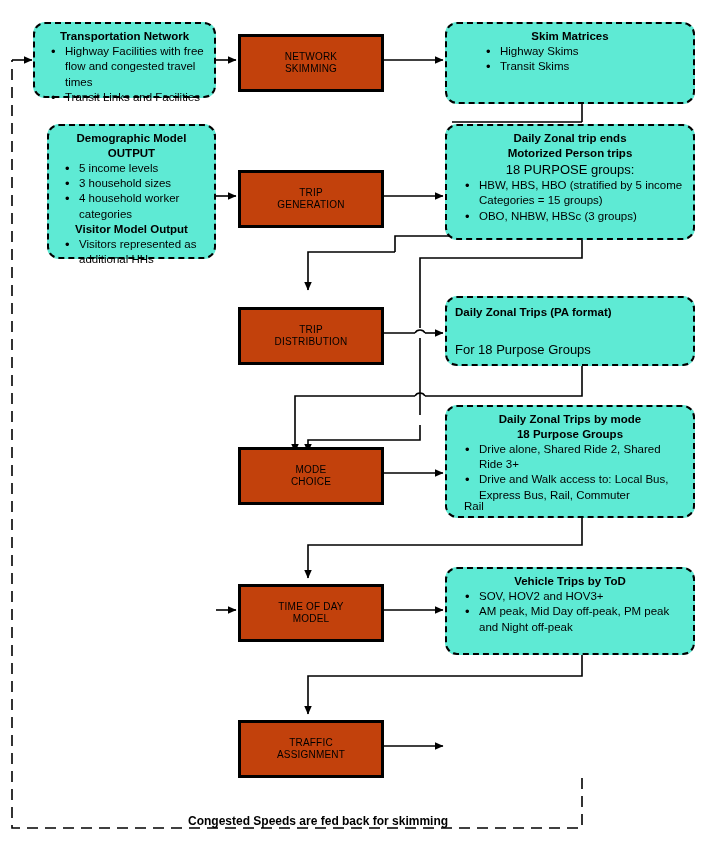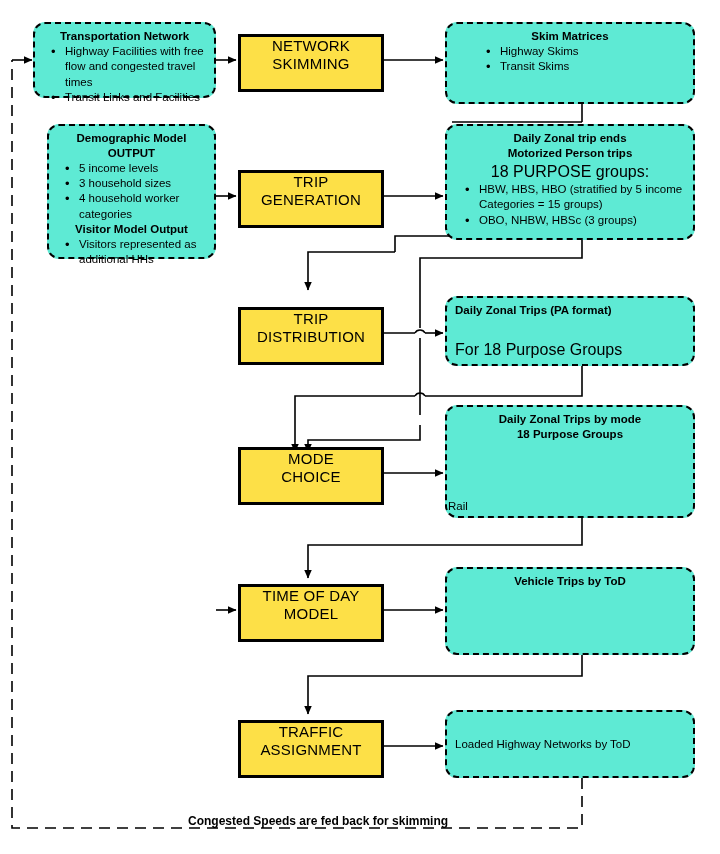--- a/index.html
+++ b/index.html
@@ -9,24 +9,24 @@
     color:#000;
     -webkit-font-smoothing:antialiased;
   }
   #canvas{position:absolute;left:0;top:0;width:720px;height:854px;}
   svg.wires{position:absolute;left:0;top:0;width:720px;height:854px;pointer-events:none;}
 
   
   .proc{
     position:absolute;
     border:3px solid #000;
-    background:#fde047;
-    display:flex;justify-content:center;
+    background:#c2410c;
+    display:flex;align-items:center;justify-content:center;
     text-align:center;
-    font-size:15px;
+    font-size:10px;
     line-height:1.18;
     letter-spacing:.2px;
     z-index:3;
   }
   .proc span{display:block;padding:0 4px;}
 
   
   .info{
     position:absolute;
     border:2px dashed #000;
@@ -41,21 +41,21 @@
   .info .hd{
     font-weight:bold;
     text-align:center;
     font-size:11.5px;
     line-height:1.3;
     display:block;
   }
   .info .sub{
     text-align:center;
     display:block;
-    font-size:16px;
+    font-size:13px;
   }
   .info .plain{
     display:block;
     font-size:11.5px;
   }
   .info ul{
     margin:0;
     padding:0 0 0 22px;
     list-style:none;
   }
@@ -73,20 +73,21 @@
   }
   .info .center-only{
     display:flex;flex-direction:column;align-items:flex-start;justify-content:center;
     height:100%;
   }
   .overflow-note{
     position:absolute;
     font-size:11.5px;
     z-index:4;
     background:transparent;
+    padding-left:16px;
   }
 
   .footnote{
     position:absolute;
     font-weight:bold;
     font-size:12px;
     z-index:4;
     white-space:nowrap;
   }
 </style>
@@ -243,28 +244,31 @@
   <div class="info" style="left:445px;top:296px;width:250px;height:70px;">
     <div class="center-only">
       <span class="hd">Daily Zonal Trips (PA format)</span>
       <span class="sub" style="margin-top:21px;">For 18 Purpose Groups</span>
     </div>
   </div>
 
   <div class="info" style="left:445px;top:405px;width:250px;height:113px;">
     <span class="hd">Daily Zonal Trips by mode</span>
     <span class="hd">18 Purpose Groups</span>
+    <ul style="padding-left:24px;">
+      <li>Drive alone, Shared Ride 2, Shared Ride 3+</li>
+      <li>Drive and Walk access to: Local Bus, Express Bus, Rail, Commuter</li>
+    </ul>
   </div>
   <div class="overflow-note" style="left:448px;top:500px;">Rail</div>
 
   <div class="info" style="left:445px;top:567px;width:250px;height:88px;">
     <span class="hd">Vehicle Trips by ToD</span>
-  </div>
-
-  <div class="info" style="left:445px;top:710px;width:250px;height:68px;">
-    <div class="center-only">
-      <span class="plain">Loaded Highway Networks by ToD</span>
-    </div>
-  </div>
+    <ul style="padding-left:24px;">
+      <li>SOV, HOV2 and HOV3+</li>
+      <li>AM peak, Mid Day off-peak, PM peak and Night off-peak</li>
+    </ul>
+  </div>
+
 
   <div class="footnote" style="left:188px;top:814px;">Congested Speeds are fed back for skimming</div>
 
 </div>
 
 </body></html>

